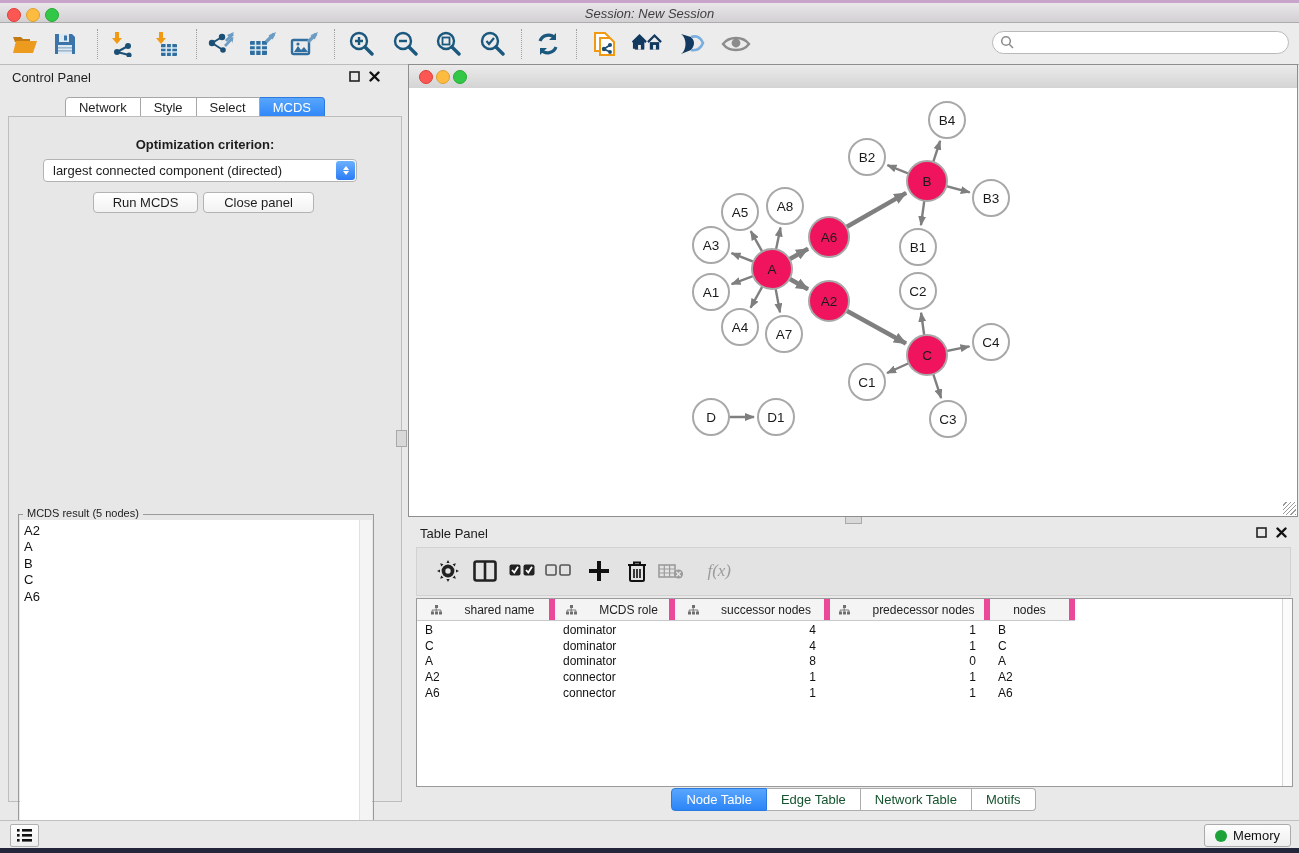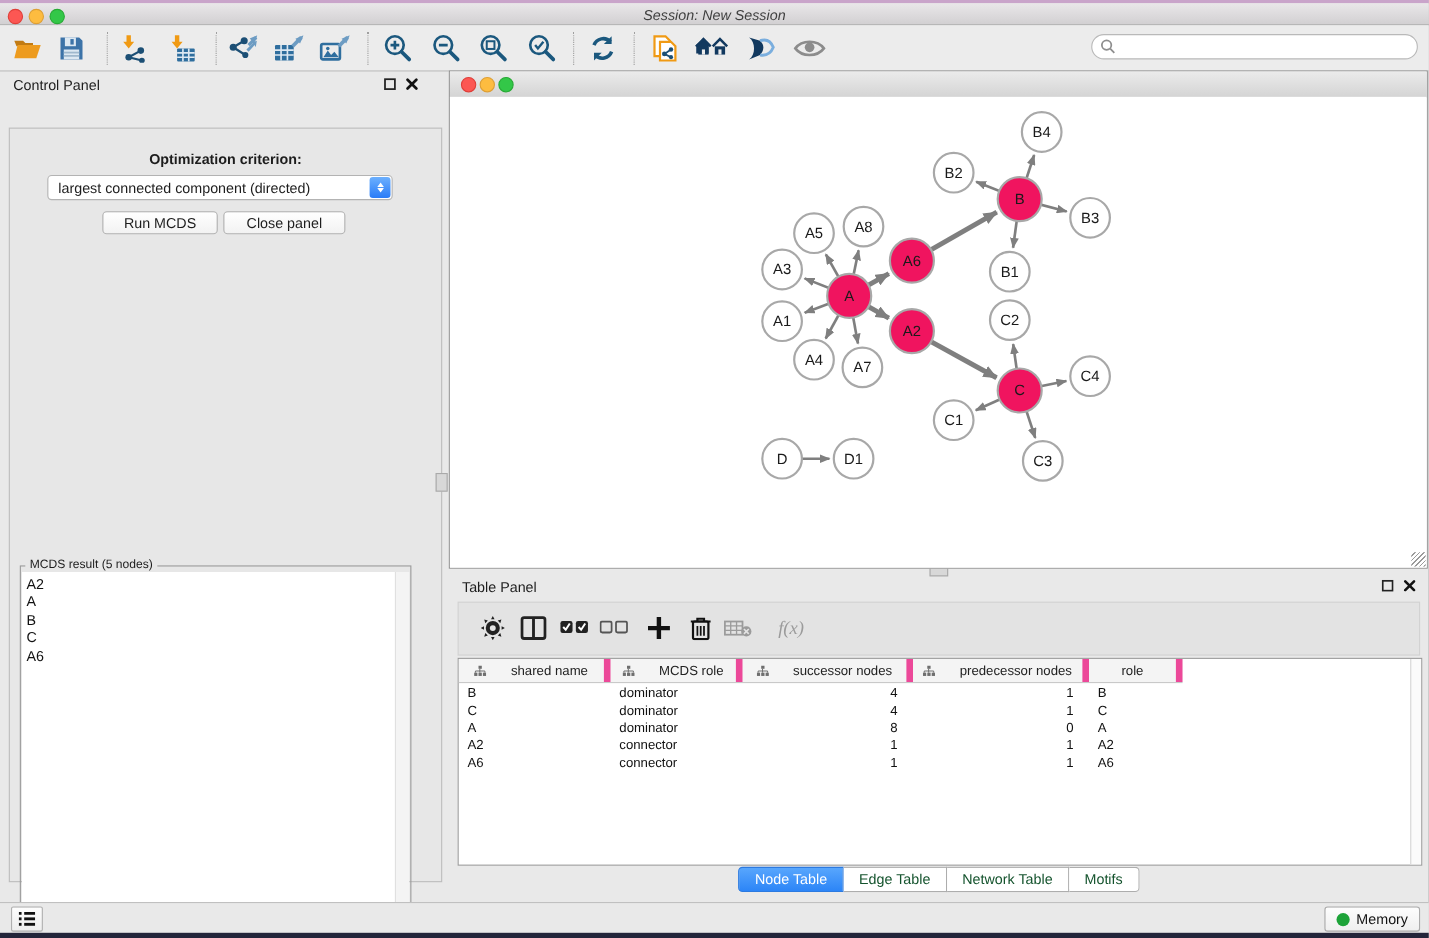--- a/index.html
+++ b/index.html
@@ -310,20 +310,26 @@
               <rect x="1" y="1" width="9" height="9" fill="none" stroke="#222" stroke-width="1.6"></rect>
             </svg>
           </span>
         <span>
             <svg width="11" height="11" viewBox="0 0 11 11">
               <path d="M1.5 1.5 L9.5 9.5 M9.5 1.5 L1.5 9.5" stroke="#111" stroke-width="2.4" stroke-linecap="round"></path>
             </svg>
           </span>
       </span>
     </div>
+    <div id="cp-tabs">
+        <div class="cp-tab">Network</div>
+        <div class="cp-tab">Style</div>
+        <div class="cp-tab">Select</div>
+        <div class="cp-tab active">MCDS</div>
+      </div>
     <div id="cp-body">
       <div id="opt-label">Optimization criterion:</div>
       <div id="criterion-select">
         <span id="criterion-value">largest connected component (directed)</span>
         <span id="criterion-stepper">
           <span class="chev up"></span>
             <span class="chev dn"></span>
         </span>
       </div>
       <div class="mac-btn" id="run-btn">Run MCDS</div>
@@ -592,21 +598,21 @@
                   <rect x="0" y="6.5" width="3" height="3"></rect>
                   <rect x="4" y="6.5" width="3" height="3"></rect>
                   <rect x="8" y="6.5" width="3" height="3"></rect>
                   <path d="M5.2 3 v2 M1.2 6.5 v-1.5 h8.6 v1.5 M5.2 5 v1.5" stroke="#6e6e6e" stroke-width="0.9" fill="none"></path>
                 </g>
               </svg>
             </span>
             <span>predecessor nodes</span>
           </div>
           <div class="nt-th" style="width: 85px;">
-            <span>role</span>
+            <span>nodes</span>
           </div>
         </div>
       <div id="nt-body">
           <div class="nt-row" style="top: 23px;">
             <div class="nt-td" style="width: 138px;">B</div>
             <div class="nt-td" style="width: 120px;">dominator</div>
             <div class="nt-td num" style="width: 155px;">4</div>
             <div class="nt-td num" style="width: 160px;">1</div>
             <div class="nt-td" style="width: 85px;">B</div>
           </div>

